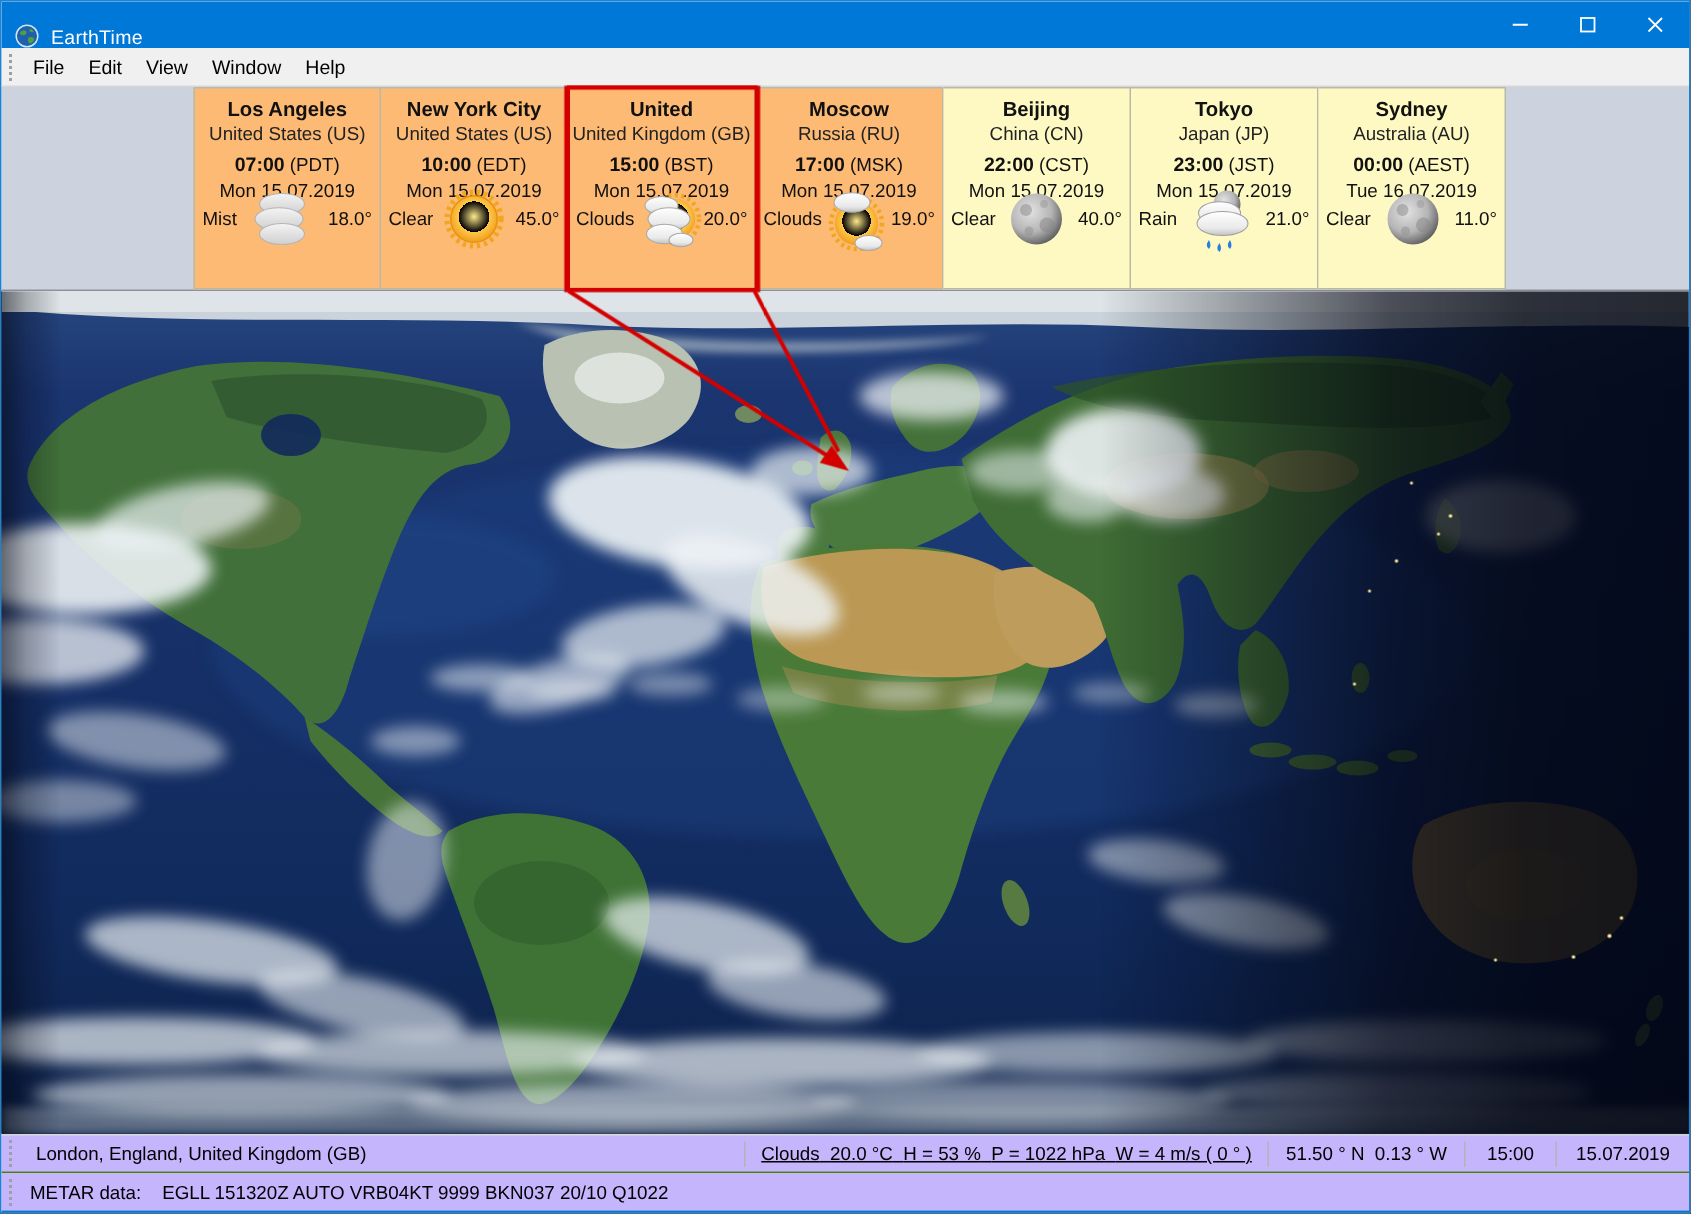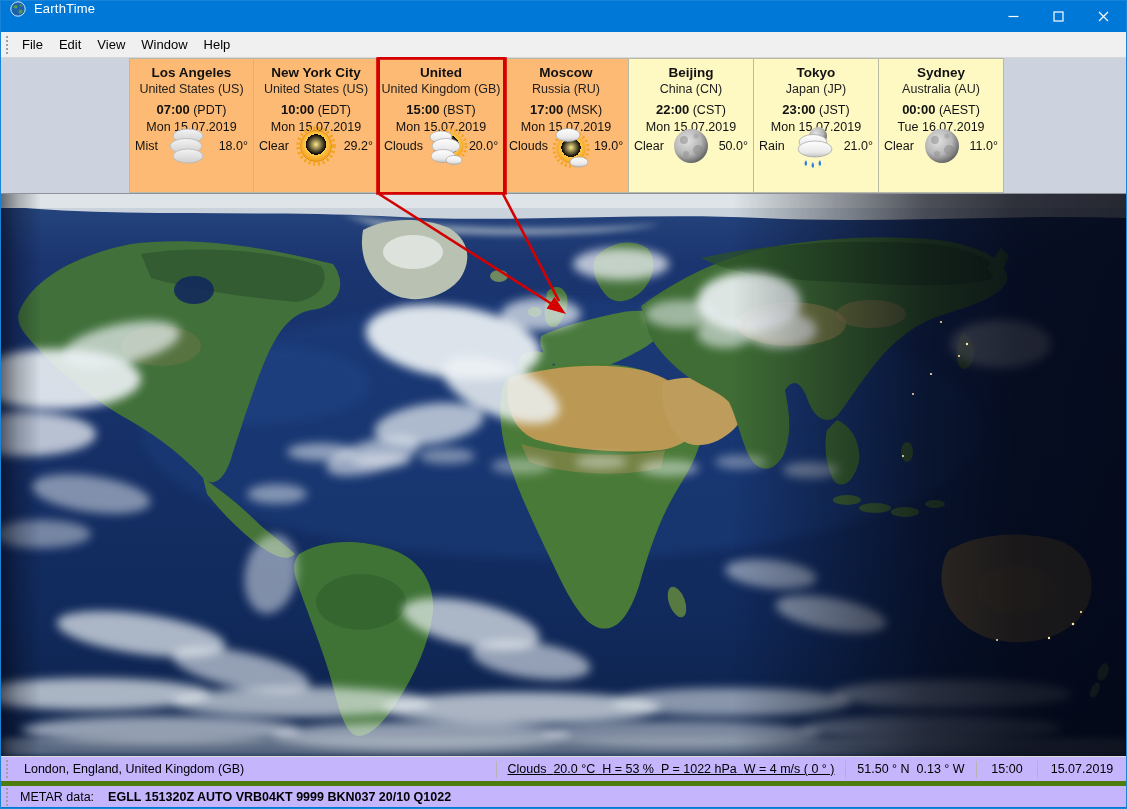--- a/index.html
+++ b/index.html
@@ -5,21 +5,21 @@
   * { margin:0; padding:0; box-sizing:border-box; }
   html,body { background:#444; }
   body { font-family:"Liberation Sans","DejaVu Sans",sans-serif; }
   .window {
     position:relative; width:1127px; height:809px; background:#f0f0f0;
     border:1px solid #1883d7; overflow:hidden;
   }
   
   .titlebar {
     height:31px; background:#0078d7; color:#fff;
-    display:flex; align-items:flex-start; font-size:13px;
+    display:flex; align-items:flex-end; font-size:13px;
   }
   .titlebar .appicon { width:16px; height:16px; margin:0 8px 0 9px; flex:0 0 auto; }
   .titlebar .title { flex:1; letter-spacing:.2px; }
   .winbtns { display:flex; height:100%; }
   .winbtn { width:45px; height:100%; display:flex; align-items:center; justify-content:center;
             color:#fff; font-size:13px; cursor:default; }
   .winbtn svg { display:block; }
   
   .menubar {
     height:26px; background:#f0f0f0; display:flex; align-items:center;
@@ -62,23 +62,23 @@
     height:25px; background:#c4b5fd; border-top:1px solid #dcdcdc;
     display:flex; align-items:center; font-size:12.5px; color:#000;
   }
   .statusbar .seg { white-space:pre; padding:0 10px; }
   .statusbar .sep { width:1px; height:17px; background:#b4b4b4; flex:0 0 auto; }
   .seg-loc { flex:1; }
   .seg-weather { width:348px; text-align:center;text-decoration:underline; }
   .seg-coords { width:130px; text-align:center; }
   .seg-time { width:60px; text-align:center; }
   .seg-date { width:88px; text-align:center; }
-  .metarbar { height:26px; border-top:5px solid #4d7c0f; }
+  .metarbar { height:26px; border-top:1px solid #4d7c0f; }
   .metar-label { padding-left:6px; white-space:pre; }
-  .metar-value { padding-left:14px; white-space:pre;font-weight:bold; }
+  .metar-value { padding-left:14px; white-space:pre; }
   .bottomedge { height:3px; background:#0078d7; }
 </style>
 </head>
 <body>
 
 <svg width="0" height="0" style="position:absolute" aria-hidden="true">
   <defs>
     <radialGradient id="sunGrad" cx="50%" cy="45%" r="60%">
       <stop offset="0%" stop-color="#ffe98a"></stop>
         <stop offset="55%" stop-color="#fdc greatest"></stop>
@@ -163,21 +163,21 @@
       <div class="p-name">New York City</div>
       <div class="p-country">United States (US)</div>
       <div class="p-time"><b>10:00</b> <span>(EDT)</span></div>
       <div class="p-date">Mon 15.07.2019</div>
       <div class="p-weather">
         <span class="p-cond">Clear</span>
         <svg class="wicon" viewBox="0 0 46 48">
           <circle cx="23" cy="24" r="18" fill="none" stroke="#f2a51e" stroke-width="3.5" stroke-dasharray="2.2 2.6"></circle>
           <circle cx="23" cy="24" r="15.5" fill="url(#sunGrad)" stroke="#e8920a" stroke-width="1"></circle>
         </svg>
-        <span class="p-temp">29.2°</span>
+        <span class="p-temp">45.0°</span>
       </div>
     </div>
 
     <div class="panel selected">
       <div class="p-name">United</div>
       <div class="p-country">United Kingdom (GB)</div>
       <div class="p-time"><b>15:00</b> <span>(BST)</span></div>
       <div class="p-date">Mon 15.07.2019</div>
       <div class="p-weather">
         <span class="p-cond">Clouds</span>
@@ -217,21 +217,21 @@
       <div class="p-date">Mon 15.07.2019</div>
       <div class="p-weather">
         <span class="p-cond">Clear</span>
         <svg class="wicon" viewBox="0 0 46 48">
           <circle cx="23" cy="24" r="17" fill="url(#moonGrad)"></circle>
           <circle cx="16" cy="18" r="4" fill="#8e8e8e" opacity="0.55"></circle>
           <circle cx="28" cy="14" r="2.6" fill="#9a9a9a" opacity="0.5"></circle>
           <circle cx="30" cy="28" r="5" fill="#868686" opacity="0.5"></circle>
           <circle cx="18" cy="32" r="3" fill="#909090" opacity="0.5"></circle>
         </svg>
-        <span class="p-temp">50.0°</span>
+        <span class="p-temp">40.0°</span>
       </div>
     </div>
 
     <div class="panel night">
       <div class="p-name">Tokyo</div>
       <div class="p-country">Japan (JP)</div>
       <div class="p-time"><b>23:00</b> <span>(JST)</span></div>
       <div class="p-date">Mon 15.07.2019</div>
       <div class="p-weather">
         <span class="p-cond">Rain</span>

